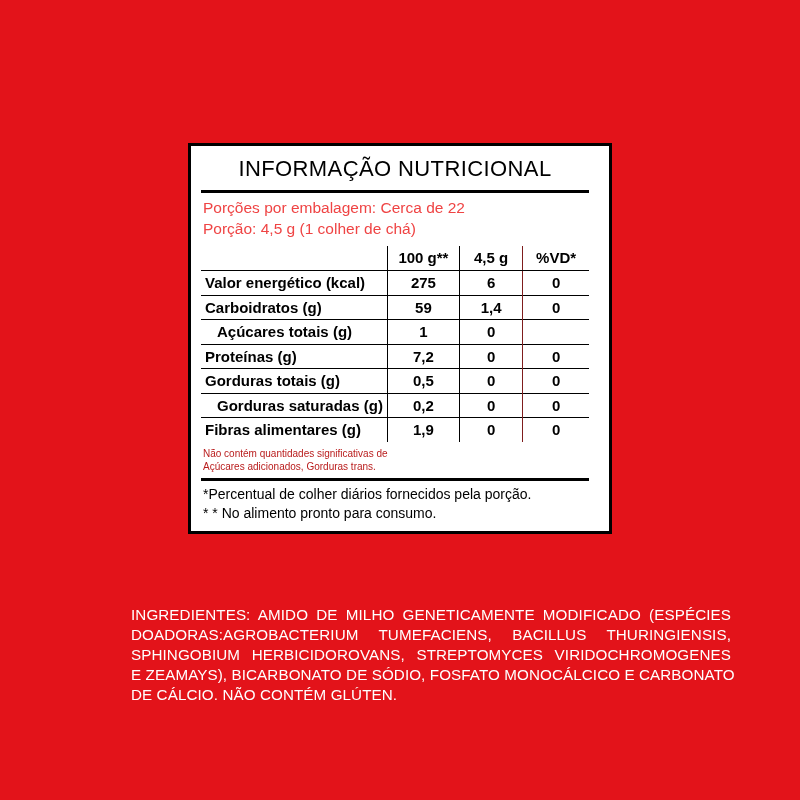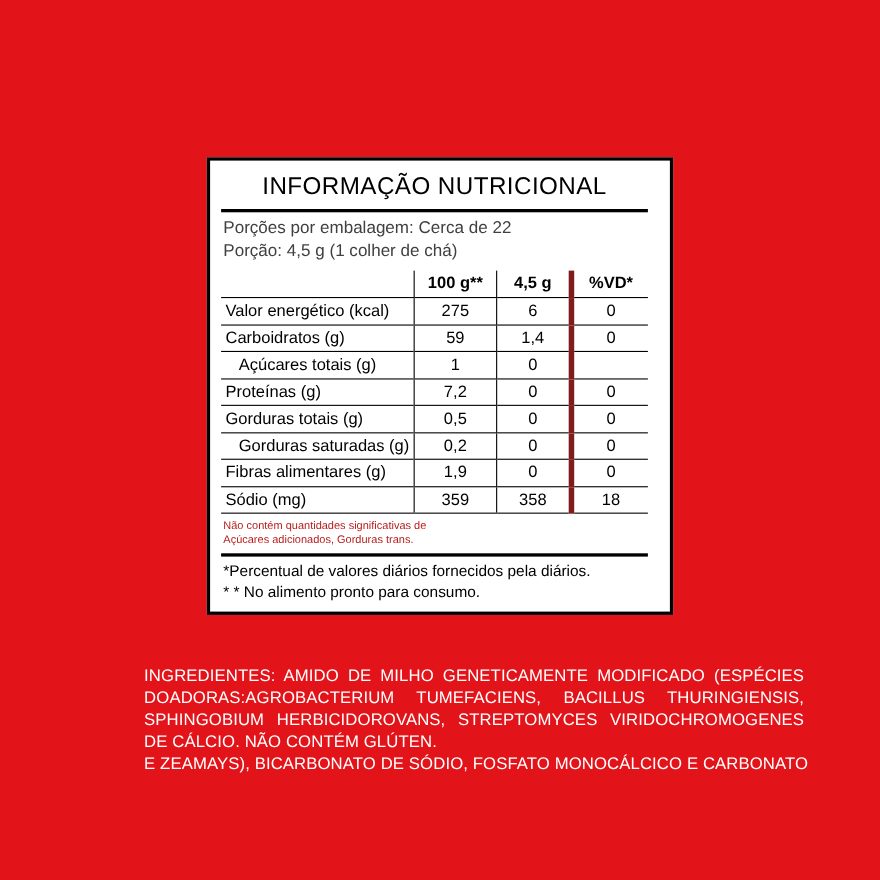--- a/index.html
+++ b/index.html
@@ -37,39 +37,39 @@
     color: #000;
     padding: 4px 0 8px 0;
     font-weight: 400;
   }
   .rule-thick {
     border-top: 3px solid #000;
     margin: 0;
   }
   .servings {
     font-size: 15.5px;
-    color: #404040;
+    color: #ef4444;
     padding: 5px 2px 2px 2px;
     line-height: 1.35;
   }
   .servings div {
     white-space: nowrap;
   }
   table.nutri {
     width: 100%;
     border-collapse: collapse;
     font-size: 15px;
     color: #000;
     margin-top: 4px;
   }
   table.nutri td, table.nutri th {
     border-top: 1px solid #000;
     border-bottom: 0;
     padding: 2px 4px;
-    font-weight: 400;
+    font-weight: 700;
     text-align: center;
     vertical-align: middle;
     line-height: 1.3;
   }
   table.nutri tr.head th {
     border-top: 0;
     border-bottom: 1px solid #000;
     font-weight: bold;
     font-size: 15px;
     padding-bottom: 3px;
@@ -79,21 +79,21 @@
   }
   table.nutri td.label, table.nutri th.blank {
     text-align: left;
     white-space: nowrap;
   }
   table.nutri td.indent {
     padding-left: 16px;
   }
   table.nutri td.c1, table.nutri th.c1 { width: 72px; border-left: 1px solid #000; }
   table.nutri td.c2, table.nutri th.c2 { width: 62px; border-left: 1px solid #000; }
-  table.nutri td.c3, table.nutri th.c3 { width: 62px; border-left: 5px solid #7f1d1d; }
+  table.nutri td.c3, table.nutri th.c3 { width: 62px; border-left: 1px solid #7f1d1d; }
   table.nutri tr.last td { border-bottom: 1px solid #000; }
 
   .note-block {
     font-size: 10px;
     color: #b91c1c;
     line-height: 1.3;
     padding: 5px 2px 5px 2px;
   }
   .note-block div { white-space: nowrap; }
   .footnotes {
@@ -195,44 +195,38 @@
           <td class="c3">0</td>
         </tr>
 
         <tr>
           <td class="label">Fibras alimentares (g)</td>
           <td class="c1">1,9</td>
           <td class="c2">0</td>
           <td class="c3">0</td>
         </tr>
 
-        <tr class="last">
-          <td class="label">Sódio (mg)</td>
-          <td class="c1">359</td>
-          <td class="c2">358</td>
-          <td class="c3">18</td>
-        </tr>
       </tbody>
     </table>
 
     <div class="note-block">
       <div>Não contém quantidades significativas de</div>
       <div>Açúcares adicionados, Gorduras trans.</div>
     </div>
 
     <div class="rule-thick"></div>
 
     <div class="footnotes">
-      <div>*Percentual de valores diários fornecidos pela diários.</div>
+      <div>*Percentual de colher diários fornecidos pela porção.</div>
       <div>* * No alimento pronto para consumo.</div>
     </div>
 
   </div>
 
   <div class="ingredients">
     <span class="line">INGREDIENTES: AMIDO DE MILHO GENETICAMENTE MODIFICADO (ESPÉCIES</span>
     <span class="line">DOADORAS:AGROBACTERIUM TUMEFACIENS, BACILLUS THURINGIENSIS,</span>
     <span class="line">SPHINGOBIUM HERBICIDOROVANS, STREPTOMYCES VIRIDOCHROMOGENES</span>
+    <span class="line">E ZEAMAYS), BICARBONATO DE SÓDIO, FOSFATO MONOCÁLCICO E CARBONATO</span>
     <span class="line last">DE CÁLCIO. NÃO CONTÉM GLÚTEN.</span>
-    <span class="line">E ZEAMAYS), BICARBONATO DE SÓDIO, FOSFATO MONOCÁLCICO E CARBONATO</span>
   </div>
 
 </div>
 
 </body></html>

